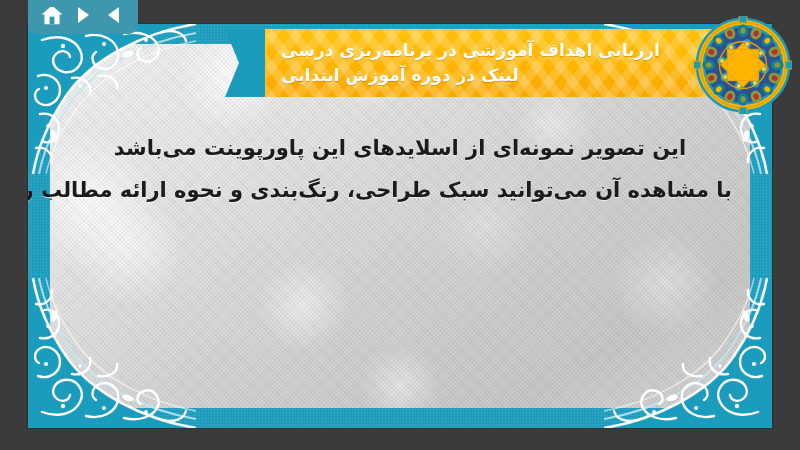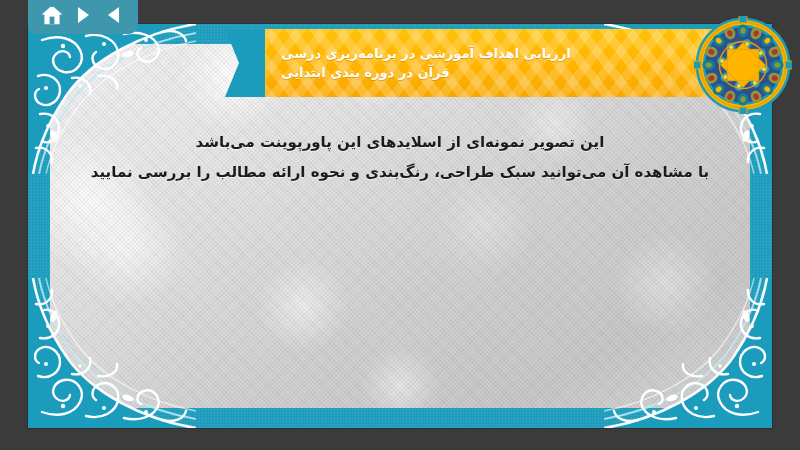--- a/index.html
+++ b/index.html
@@ -150,21 +150,21 @@
       linear-gradient(180deg, #ffc10a 0%, #ffb400 52%, #f9a800 100%);
     display: flex;
     flex-direction: column;
     align-items: flex-end;
     justify-content: center;
     padding: 0 86px 0 16px;
     overflow: hidden;
   }
   .ribbon-title {
     color: #ffffff;
-    font-size: 13px;
+    font-size: 17px;
     line-height: 1.48;
     font-weight: bold;
     white-space: nowrap;
     text-shadow: 0 1px 0 rgba(150,90,0,.35);
     direction: rtl;
   }
 
   
   .medallion {
     position: absolute;
@@ -181,21 +181,21 @@
     position: absolute;
     left: 40px;
     right: 40px;
     top: 104px;
     z-index: 12;
     direction: rtl;
     text-align: center;
   }
   .body-line {
     color: #1b1b1b;
-    font-size: 15px;
+    font-size: 21px;
     line-height: 1.98;
     font-weight: bold;
     white-space: nowrap;
     text-shadow: 0 1px 1px rgba(255,255,255,.6);
   }
 </style>
 </head>
 <body>
 
 <div id="app">
@@ -360,21 +360,21 @@
     </div>
 
   </div>
 
   <div class="ribbon-wrap">
 
     <div class="ribbon-tail"></div>
 
     <div class="ribbon-body">
       <div class="ribbon-title">ارزیابی اهداف آموزشی در برنامه‌ریزی درسی</div>
-      <div class="ribbon-title">قرآن در دوره بندی ابتدایی</div>
+      <div class="ribbon-title">لینک در دوره آموزش ابتدایی</div>
     </div>
 
     <div class="medallion">
       <svg width="98" height="98" viewBox="0 0 100 100" aria-hidden="true">
         <defs>
           <clipPath id="medclip">
               <circle cx="50" cy="50" r="47"></circle>
             </clipPath>
         </defs>
 

